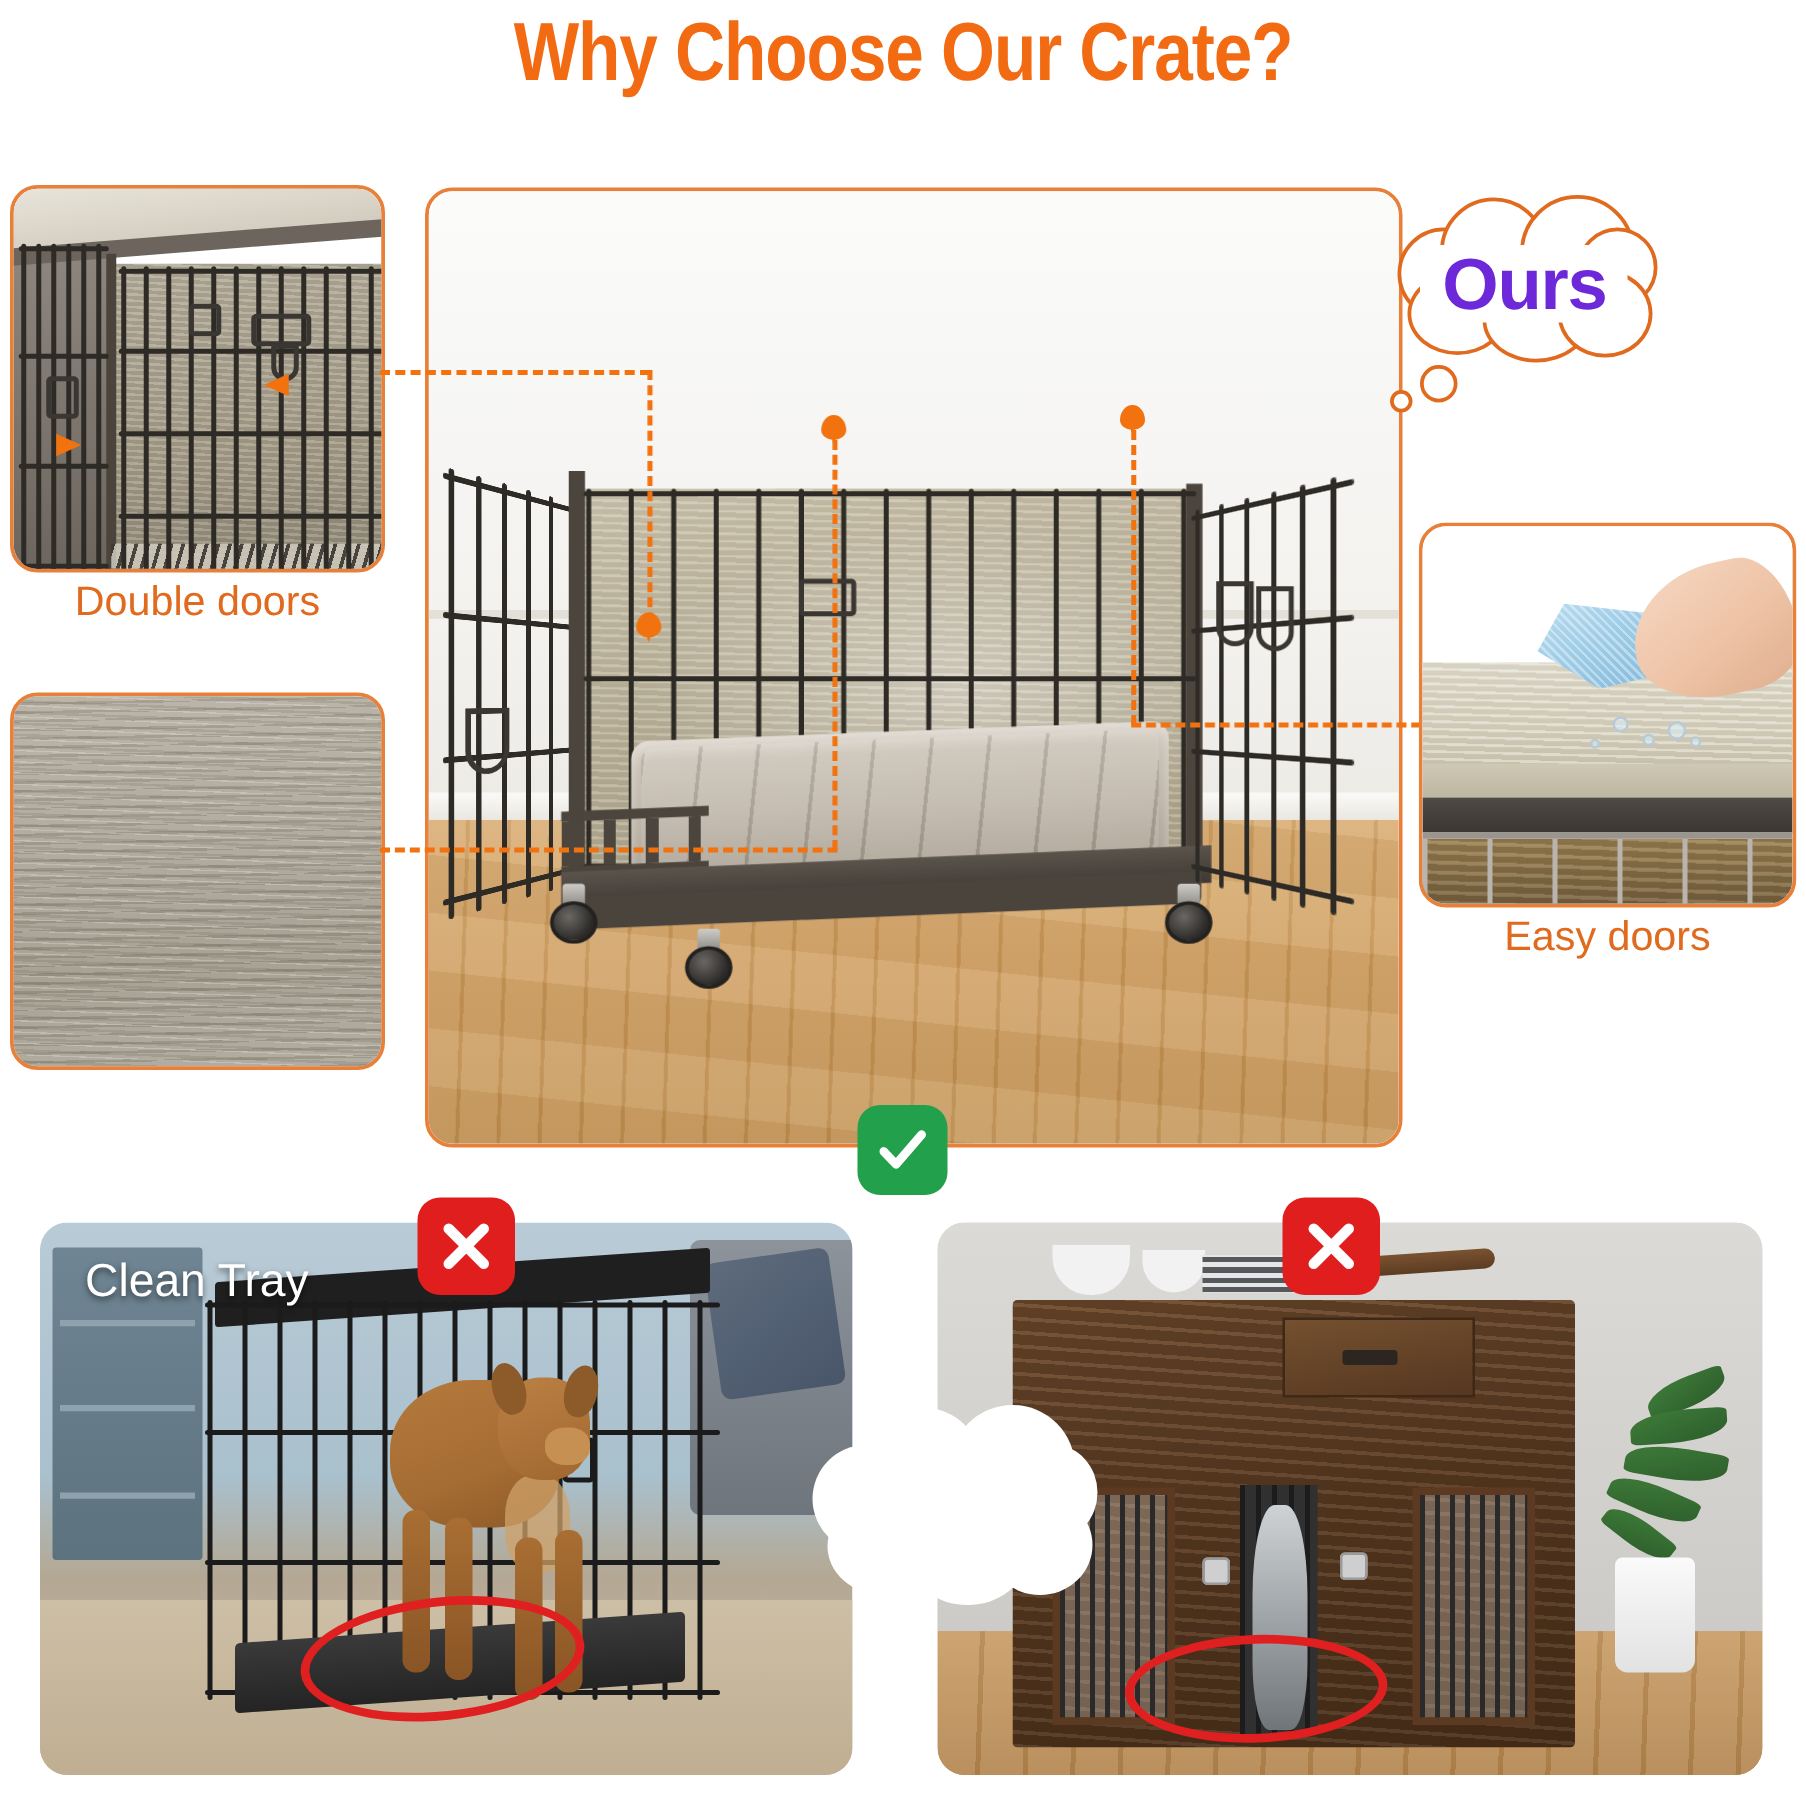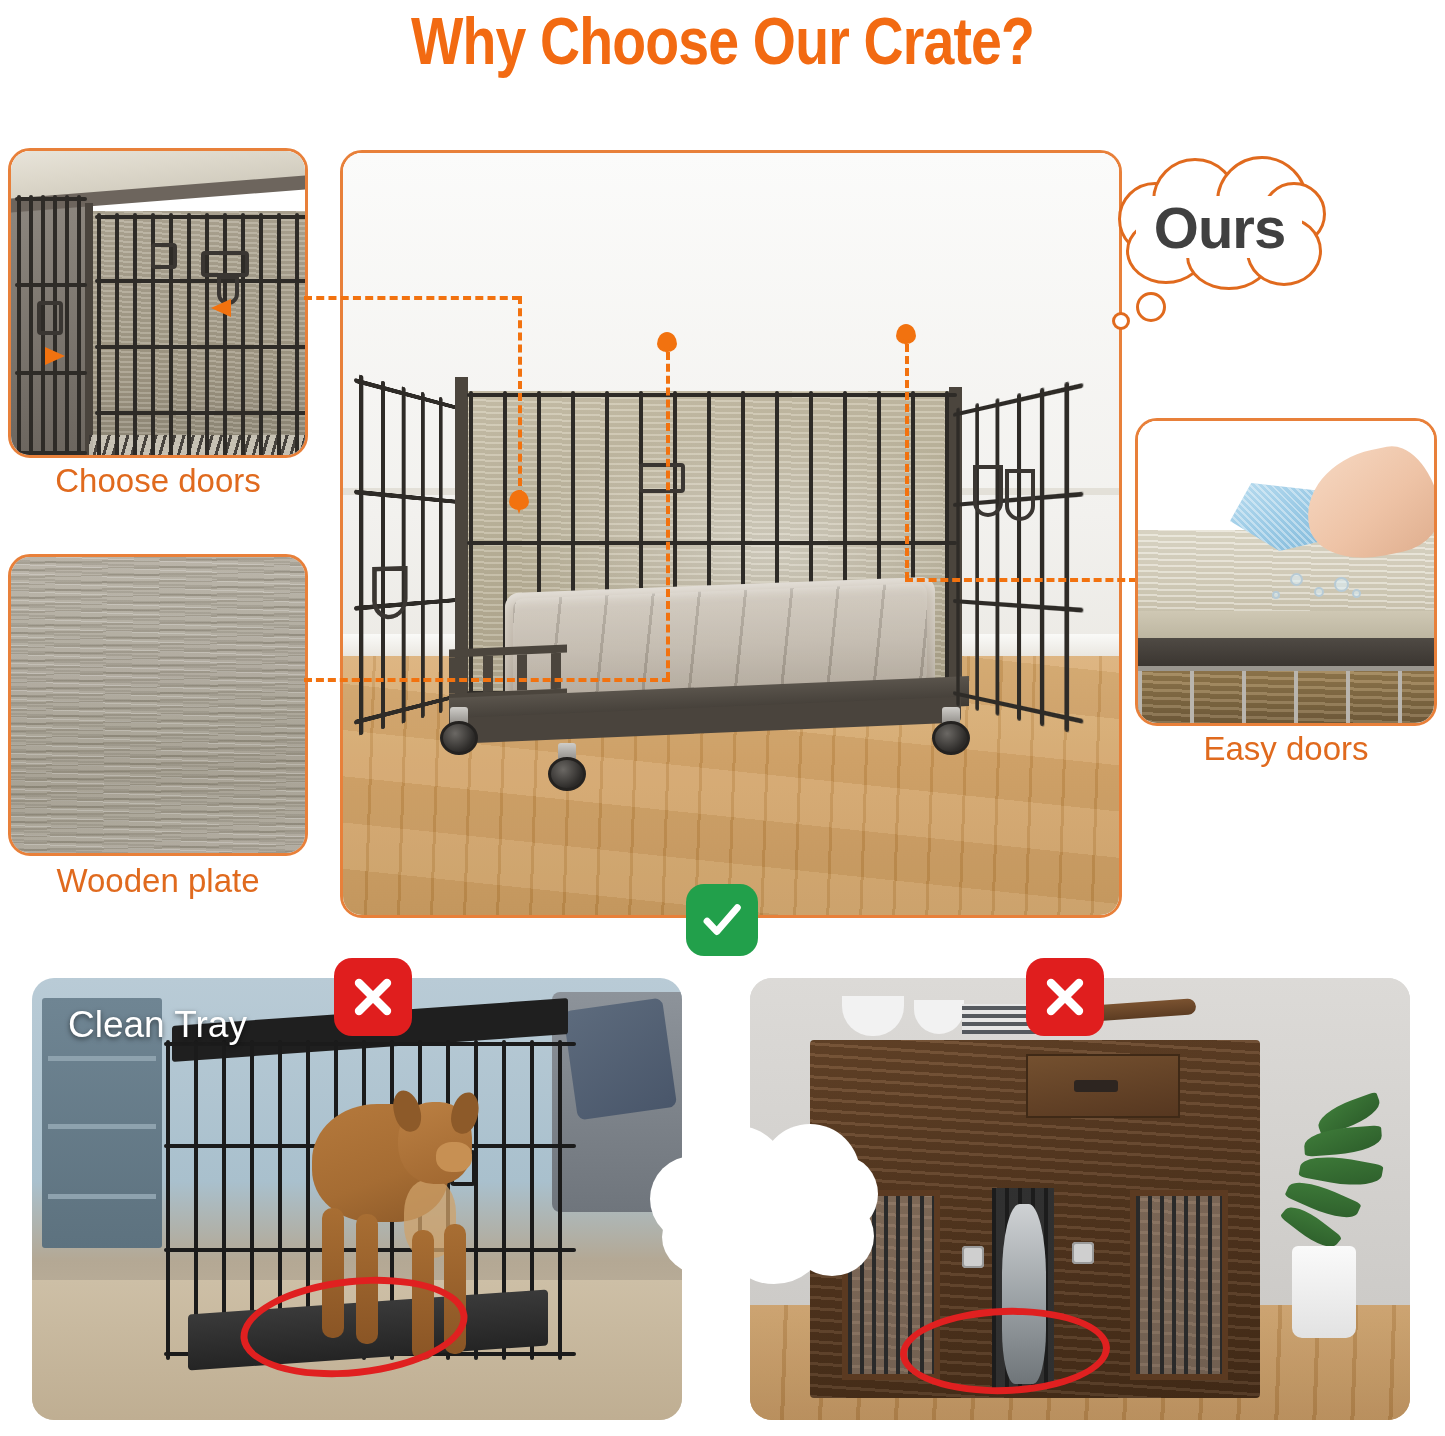--- a/index.html
+++ b/index.html
@@ -179,21 +179,21 @@
   .pin::after{ content:""; position:absolute; left:7px; top:15px; width:6px;height:9px;
      background:#F2720F; clip-path:polygon(0 0,100% 0,50% 100%); }
   .dash-v { position:absolute; width:0; border-left:4px dashed #F2720F; }
   .dash-h { position:absolute; height:0; border-top:4px dashed #F2720F; }
 
   
   #ours { position:absolute; left:1112px; top:156px; width:215px; height:140px; }
   #ours .lobe { position:absolute; border:3px solid #E06A1E; background:#fff; border-radius:50%; }
   #ours .label {
     position:absolute; left:0; top:38px; width:215px; text-align:center;
-    font-size:58px; font-weight:bold; color:#404040; letter-spacing:-1px; z-index:5;
+    font-size:58px; font-weight:bold; color:#6d28d9; letter-spacing:-1px; z-index:5;
     font-family:"Liberation Sans", sans-serif;
   }
   .mini-c { position:absolute; border:3px solid #E06A1E; border-radius:50%; background:#fff; }
 
   
   #p-clean { left: 1135px; top: 418px; width: 302px; height: 308px; }
   .clean-art { position:absolute; inset:0; background:#fff; }
   .ec-wall { position:absolute; left:0; top:0; width:100%; height:40%; background:#ffffff; }
   .ec-top {
     position:absolute; left:0; top:36%; width:100%; height:30%;
@@ -381,26 +381,25 @@
           <i style="top:66px"></i>
           <i style="top:132px"></i>
           <i style="top:198px"></i>
       </div>
       <div class="latch" style="left:140px; top:92px; width:26px; height:26px;"></div>
       <div class="latch" style="left:190px; top:100px; width:48px; height:26px;"></div>
       <div class="latch" style="left:206px; top:124px; width:22px; height:30px; border-radius:0 0 12px 12px;"></div>
       <div class="arrow-o rev" style="left:200px; top:148px;"></div>
     </div>
   </div>
-  <div class="caption" style="left:8px; top:462px; width:300px;">Choose doors</div>
+  <div class="caption" style="left:8px; top:462px; width:300px;">Double doors</div>
 
   <div class="panel" id="p-wood">
     <div class="wood-swatch"></div>
   </div>
-  <div class="caption" style="left:8px; top:862px; width:300px;">Wooden plate</div>
 
   <div class="panel" id="p-main">
     <div class="room">
       <div class="wall"></div>
       <div class="baseline"></div>
       <div class="skirt"></div>
       <div class="floor"></div>
 
       <div class="crate">
 

